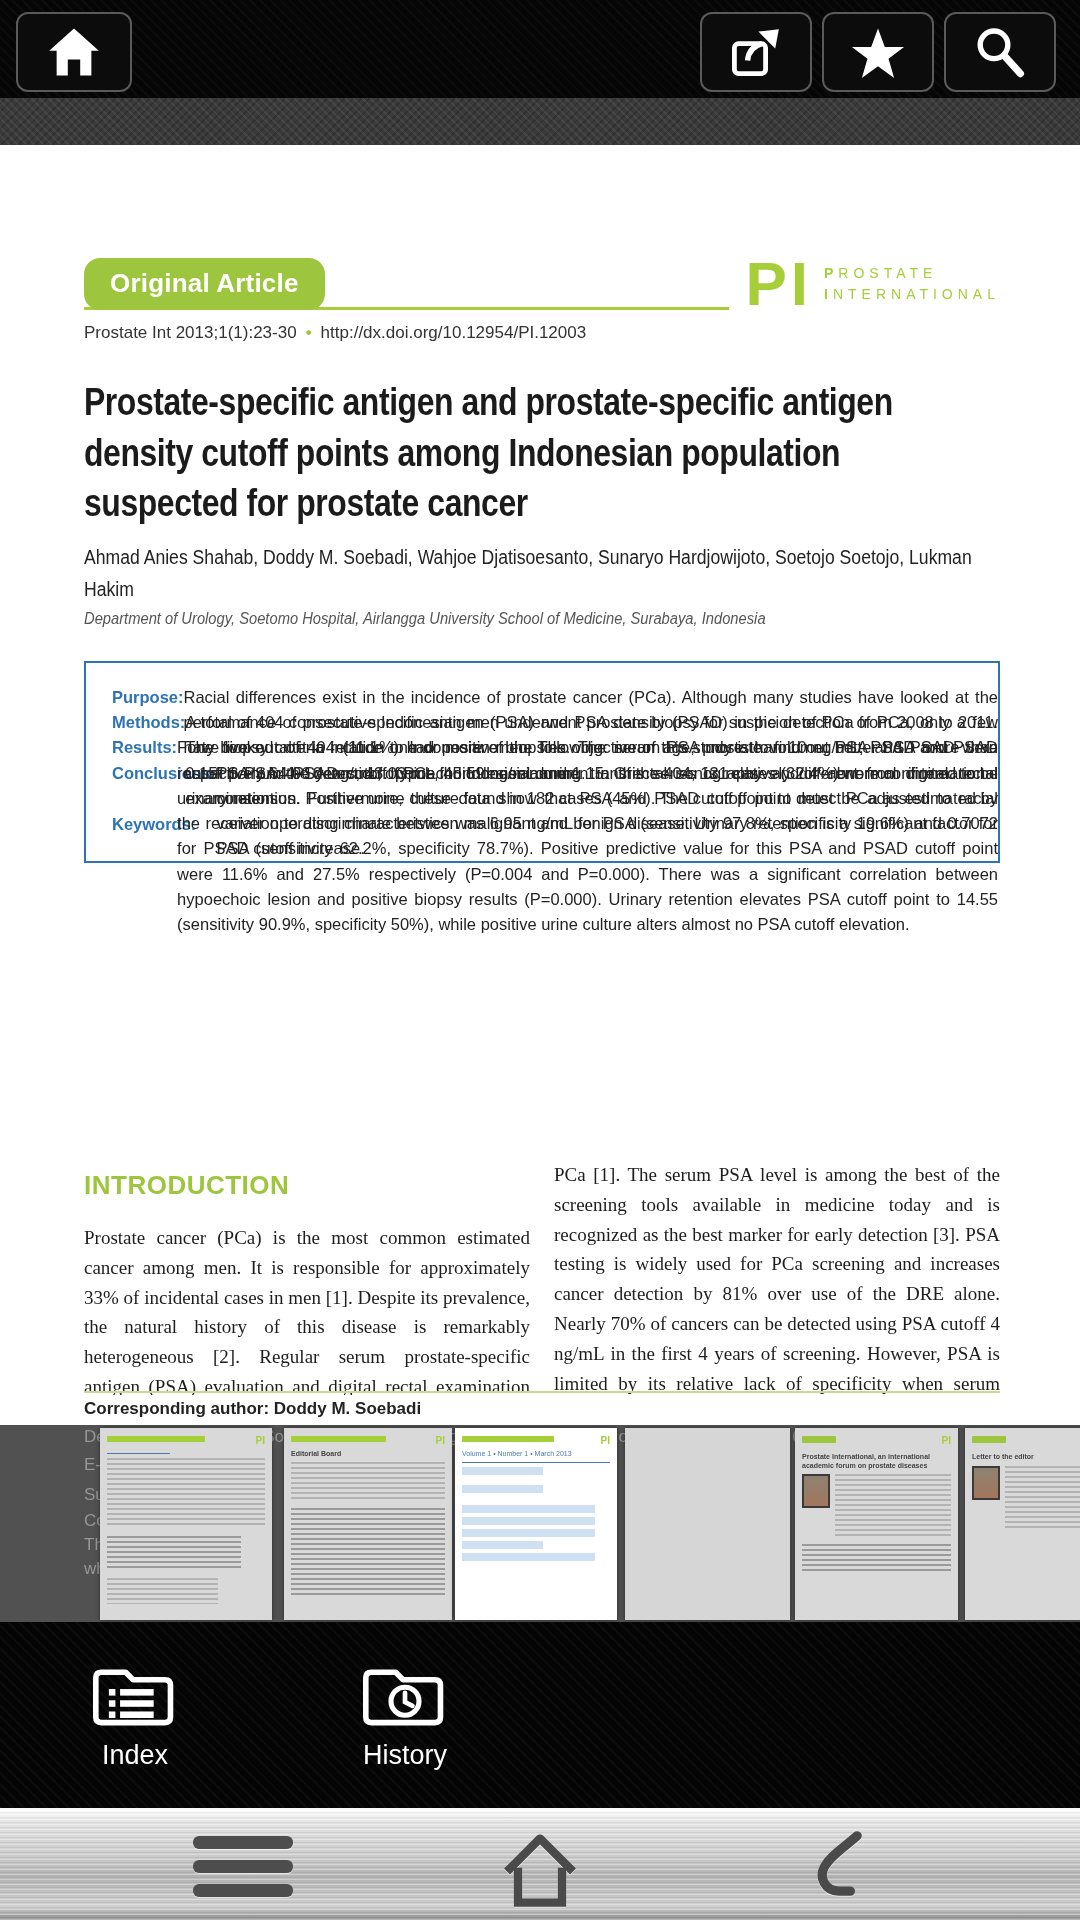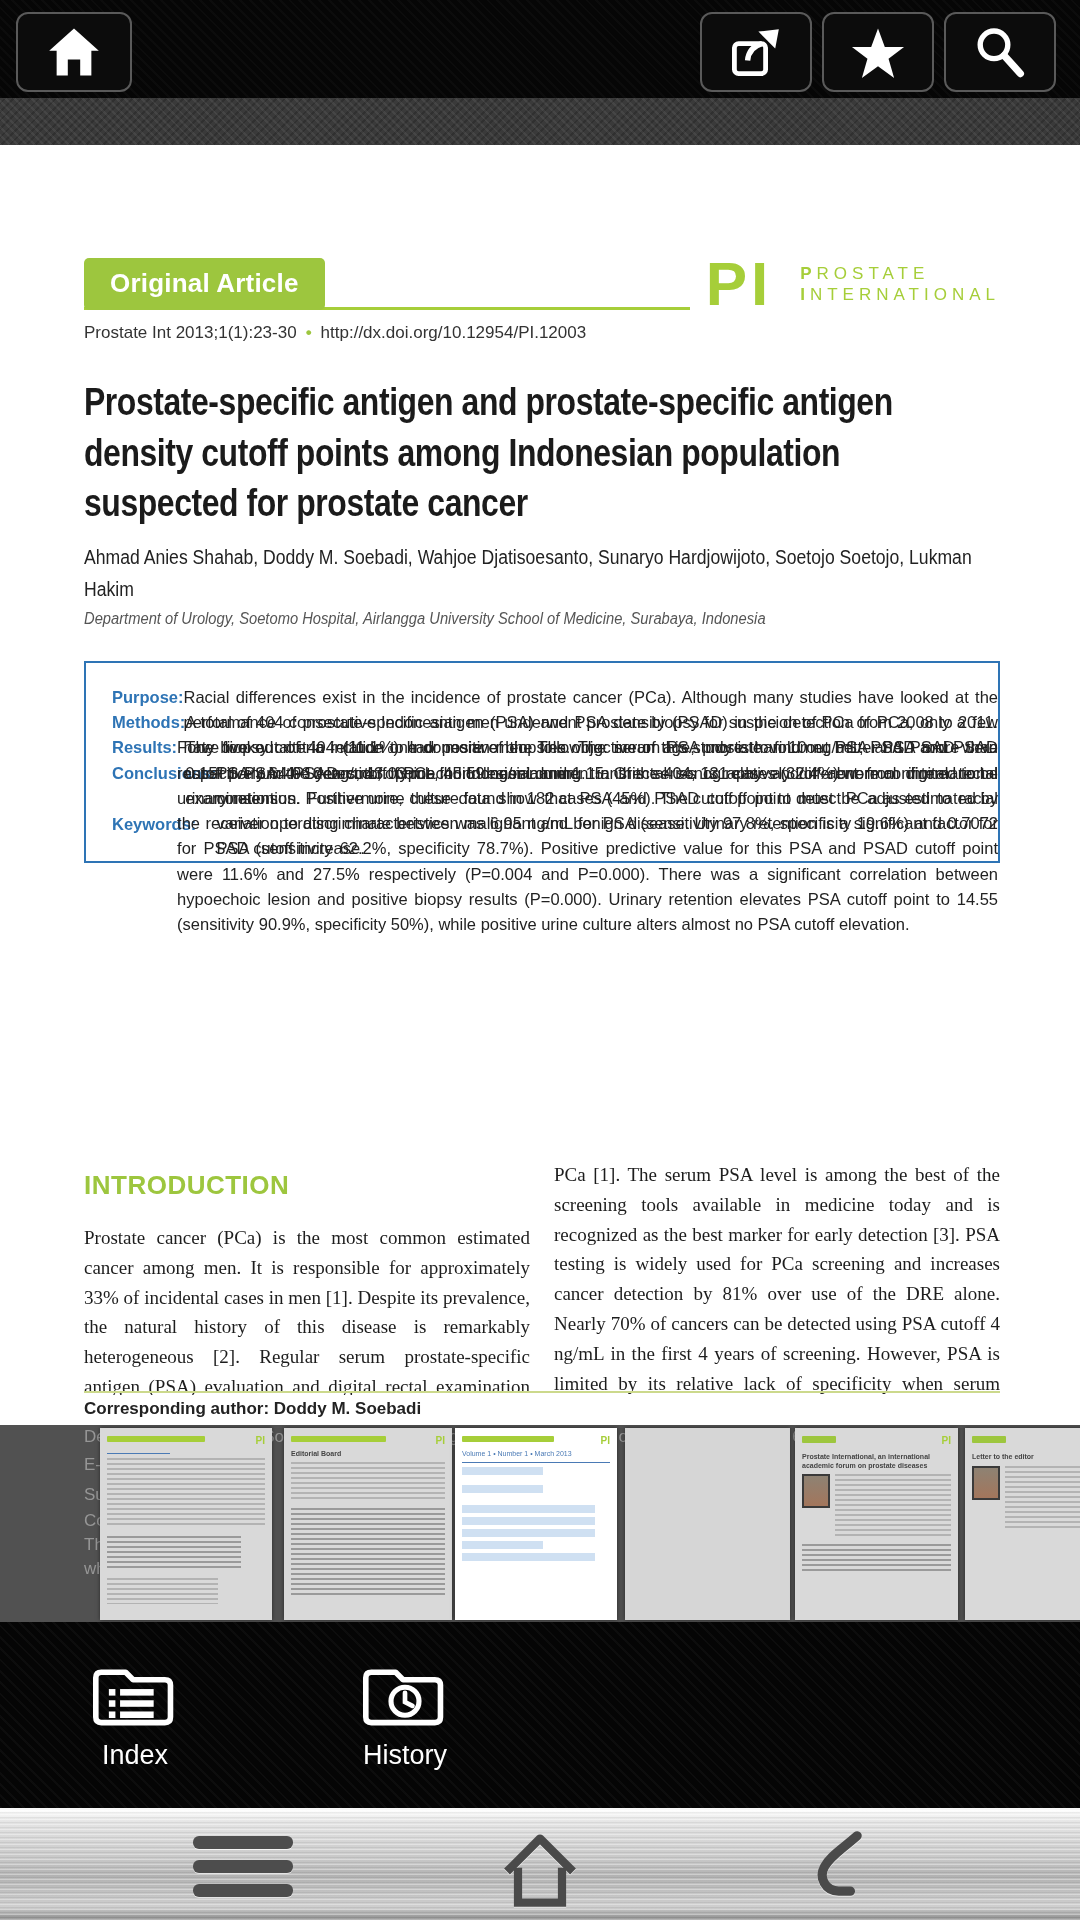--- a/index.html
+++ b/index.html
@@ -19,24 +19,24 @@
   .texstrip { position:absolute; top:98px; left:0; width:1080px; height:47px; background:#3a3a3a;
     background-image:repeating-linear-gradient(45deg, rgba(255,255,255,.06) 0 2px, transparent 2px 6px),
                      repeating-linear-gradient(-45deg, rgba(0,0,0,.18) 0 2px, transparent 2px 6px); }
 
   
   .page { position:absolute; top:145px; left:0; width:1080px; height:1480px; background:#fff; overflow:hidden; }
   .page * { position:absolute; }
 
   .header-row { top:108px; left:84px; width:916px; height:57px; border-bottom:3px solid #a6ce39; }
   .badge { left:0; bottom:-3px; background:#9dc63e; color:#fff; font-size:26px; font-weight:bold;
-    padding:10px 26px 11px; border-radius:5px; letter-spacing:.2px; }
+    padding:10px 26px 11px; border-radius:16px; letter-spacing:.2px; }
   .logo { right:0; bottom:-6px; background:#fff; padding-left:16px; display:flex; align-items:center; }
   .logo-abbr { position:static; font-size:62px; line-height:58px; font-weight:bold; color:#a6ce39; letter-spacing:4px; }
-  .logo-name { position:static; margin-left:28px; color:#a6ce39; font-size:17px; letter-spacing:5px; line-height:21px; }
+  .logo-name { position:static; margin-left:12px; color:#a6ce39; font-size:14px; letter-spacing:5px; line-height:21px; }
   .logo-name span { display:block; position:static; }
   .logo-name span::first-letter { font-weight:bold; }
 
   .citation { top:178px; left:84px; font-size:17px; color:#333; display:flex; gap:9px; }
   .citation span { position:static; }
   .cit-dot { color:#9dc63e; font-weight:bold; }
 
   .title { top:232px; left:84px; width:1092px; font-size:38px; font-weight:bold; color:#1b1b1b;
     line-height:1.33; letter-spacing:-0.5px; transform:scaleX(.84); transform-origin:0 0; }
   .authors { top:396px; left:84px; width:1040px; font-size:20px; color:#222; line-height:1.6;

